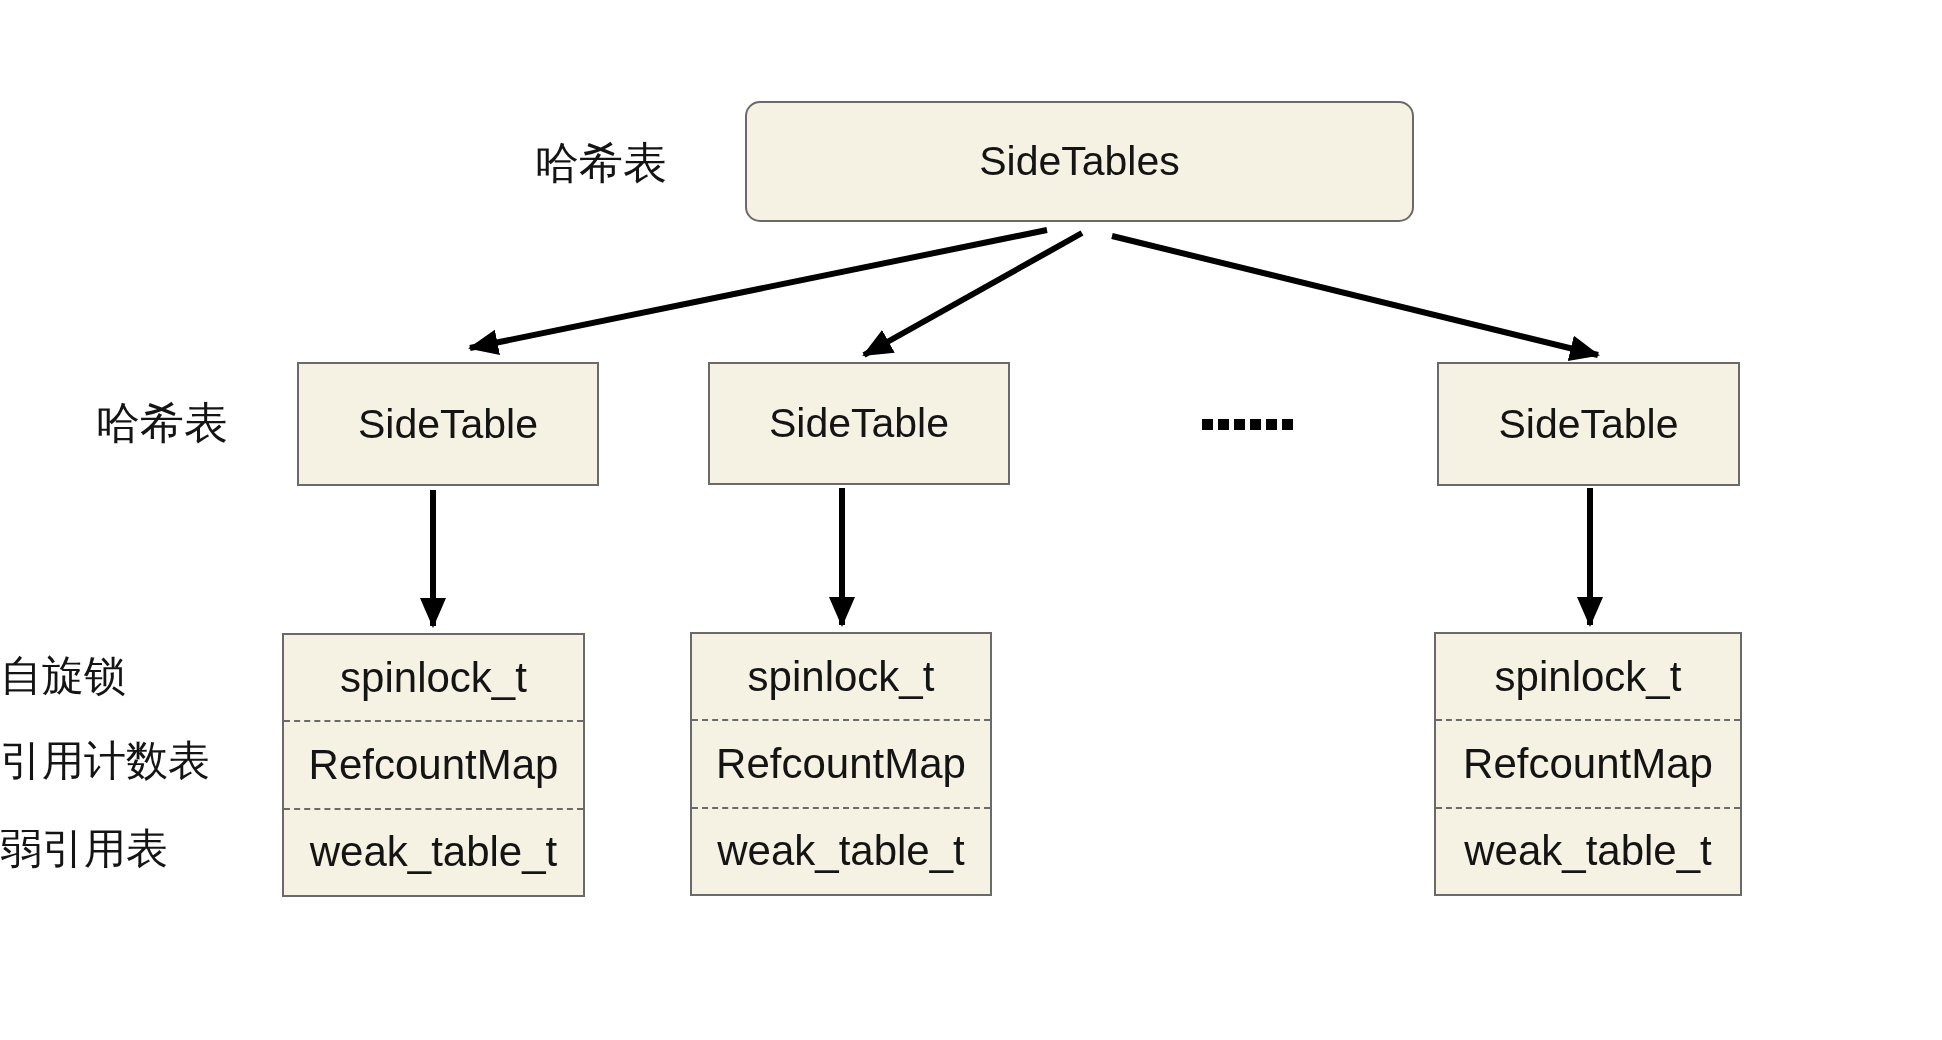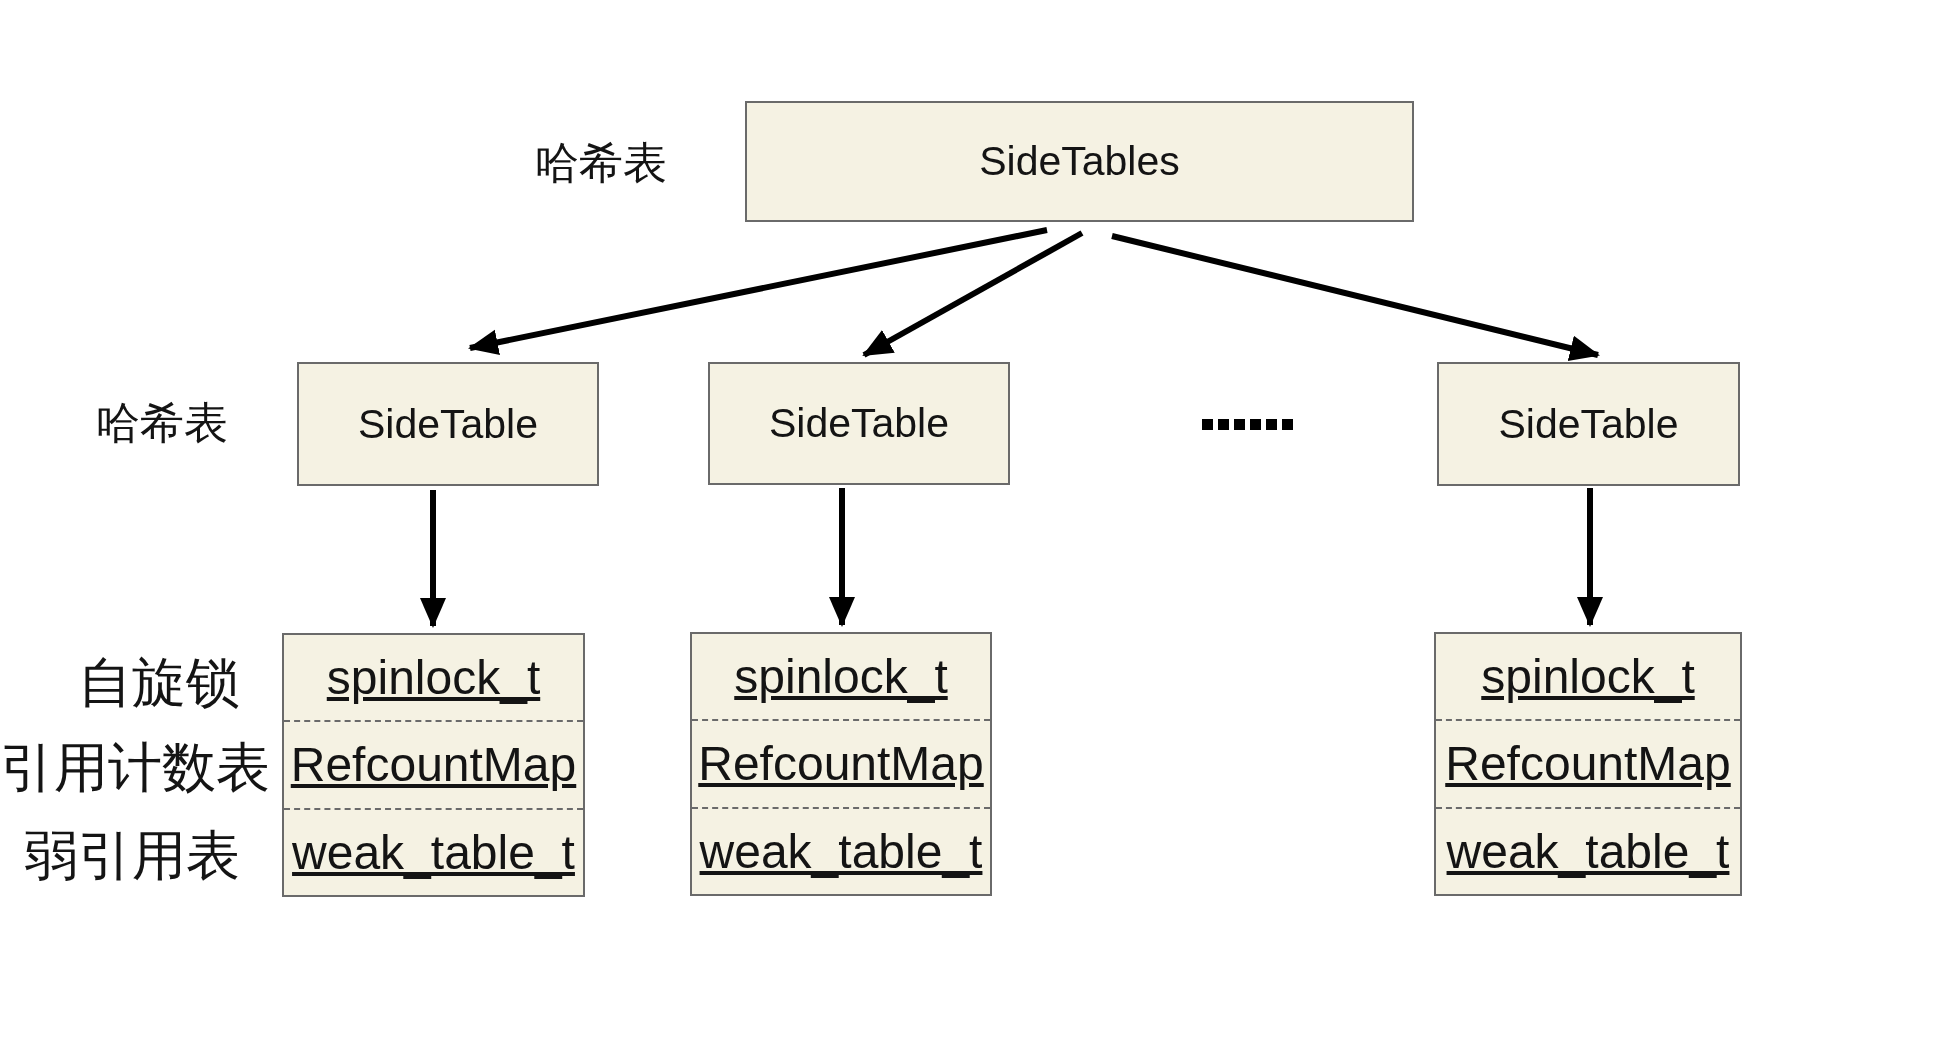--- a/index.html
+++ b/index.html
@@ -24,54 +24,53 @@
     pointer-events:none;
   }
   .arrow-layer line{stroke:var(--arrow);stroke-width:6;}
   .box{
     position:absolute;
     background:var(--fill);
     border:2px solid var(--border);
     display:flex;align-items:center;justify-content:center;
     font-size:41px;
   }
-  .top-box{left:745px;top:101px;width:669px;height:121px;}
+  .top-box{left:745px;top:101px;width:669px;height:121px;border-radius:15px;}
   .side-box-1{left:297px;top:362px;width:302px;height:124px;}
   .side-box-2{left:708px;top:362px;width:302px;height:123px;}
   .side-box-3{left:1437px;top:362px;width:303px;height:124px;}
   .cjk-label{
     position:absolute;
     text-align:right;
     font-size:44px;
     line-height:1;
     white-space:nowrap;
   }
   .top-side-label{left:417px;top:141px;width:250px;}
   .mid-side-label{left:0px;top:401px;width:228px;}
   .row-label{
     position:absolute;left:0px;width:240px;
-    text-align:right;font-size:54px;line-height:1;white-space:nowrap;
+    text-align:left;font-size:42px;line-height:1;white-space:nowrap;
   }
   .row-label-1{top:655px;}
   .row-label-2{top:740px;}
   .row-label-3{top:828px;}
   .stack{
     position:absolute;
     background:var(--fill);
     border:2px solid var(--border);
     display:flex;flex-direction:column;
   }
   .stack-1{left:282px;top:633px;width:303px;height:264px;}
   .stack-2{left:690px;top:632px;width:302px;height:264px;}
   .stack-3{left:1434px;top:632px;width:308px;height:264px;}
   .cell{
     flex:1;
     display:flex;align-items:center;justify-content:center;
-    font-size:48px;
-    text-decoration:underline;
+    font-size:42px;
   }
   .cell + .cell{border-top:2px dashed var(--border);}
   .dots{
     position:absolute;left:1202px;top:419px;
     display:flex;gap:5px;align-items:center;
   }
   .dot{width:11px;height:11px;background:var(--arrow);display:inline-block;}
 </style>
 </head>
 <body>

